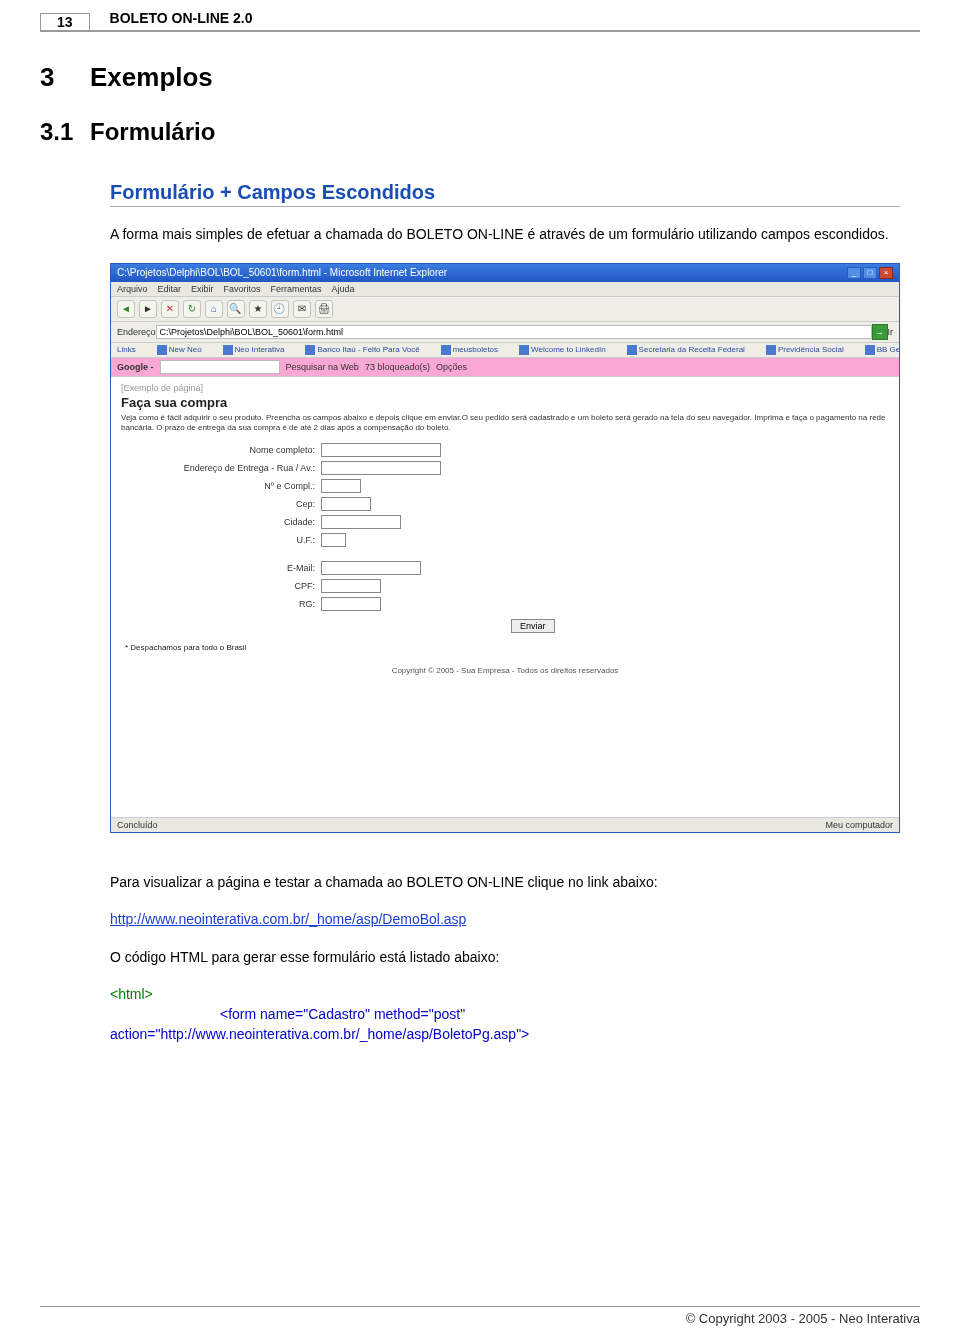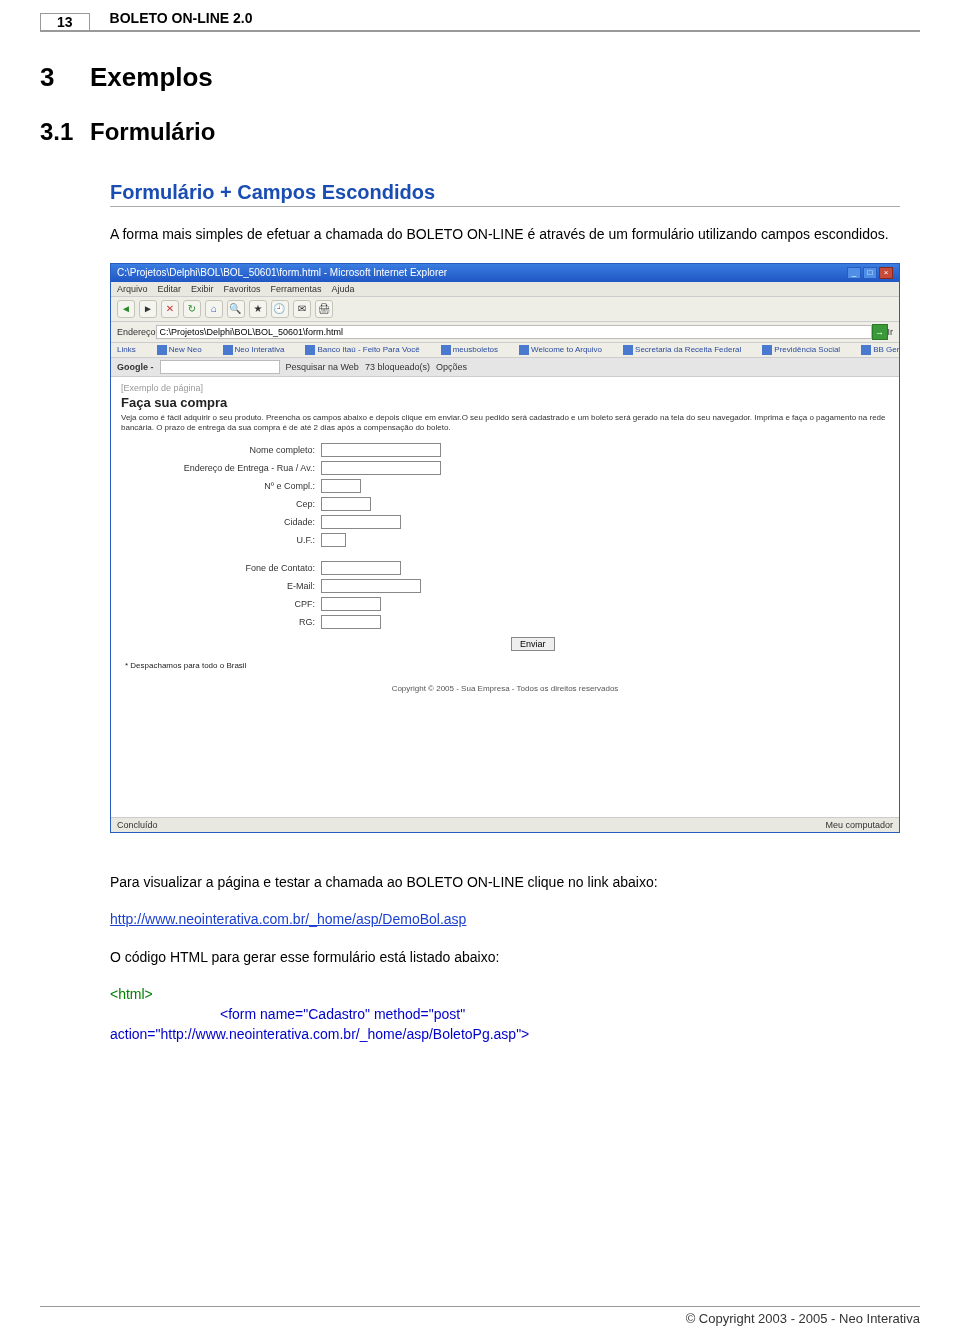--- a/index.html
+++ b/index.html
@@ -117,21 +117,21 @@
     padding: 2px 6px;
     font-size:8px;
     color:#2a4aa0;
     border-bottom:1px solid #ccc;
     display:flex; gap:21px;
     white-space:nowrap; overflow:hidden;
   }
   .bs-links span{ display:inline-flex; align-items:center; gap:2px;}
   .bs-links .ico{ width:10px;height:10px;background:#4a7ad0;display:inline-block;}
   .bs-google {
-    background: #e5e5e5;
+    background: #f9a8d4;
     padding: 2px 6px;
     font-size:9px;
     border-bottom:1px solid #ccc;
     display:flex; gap:6px; align-items:center;
   }
   .bs-google input{ width:120px; font-size:9px; border:1px solid #bbb; padding:1px 2px;}
   .bs-body { background:#fff; padding:6px 10px; height:420px; overflow:hidden;}
   .bs-ex { color:#999; font-size:9px; margin-bottom:2px;}
   .bs-h { font-weight:bold; font-size:13px; color:#222; margin-bottom:3px;}
   .bs-desc { font-size:8px; color:#333; line-height:1.3; margin-bottom:10px;}
@@ -232,21 +232,21 @@
         <span>
             <span class="ico"></span>
             <span>Banco Itaú - Feito Para Você</span>
           </span>
         <span>
             <span class="ico"></span>
             <span>meusboletos</span>
           </span>
         <span>
             <span class="ico"></span>
-            <span>Welcome to Arquivo</span>
+            <span>Welcome to LinkedIn</span>
           </span>
         <span>
             <span class="ico"></span>
             <span>Secretaria da Receita Federal</span>
           </span>
         <span>
             <span class="ico"></span>
             <span>Previdência Social</span>
           </span>
         <span>
@@ -284,24 +284,20 @@
             </div>
           <div class="bs-row">
               <label>Cidade:</label>
               <input style="width: 80px;">
             </div>
           <div class="bs-row">
               <label>U.F.:</label>
               <input style="width: 25px;">
             </div>
           <div class="bs-gap"></div>
-          <div class="bs-row">
-              <label>Fone de Contato:</label>
-              <input style="width: 80px;">
-            </div>
           <div class="bs-row">
               <label>E-Mail:</label>
               <input style="width: 100px;">
             </div>
           <div class="bs-row">
               <label>CPF:</label>
               <input style="width: 60px;">
             </div>
           <div class="bs-row">
               <label>RG:</label>

